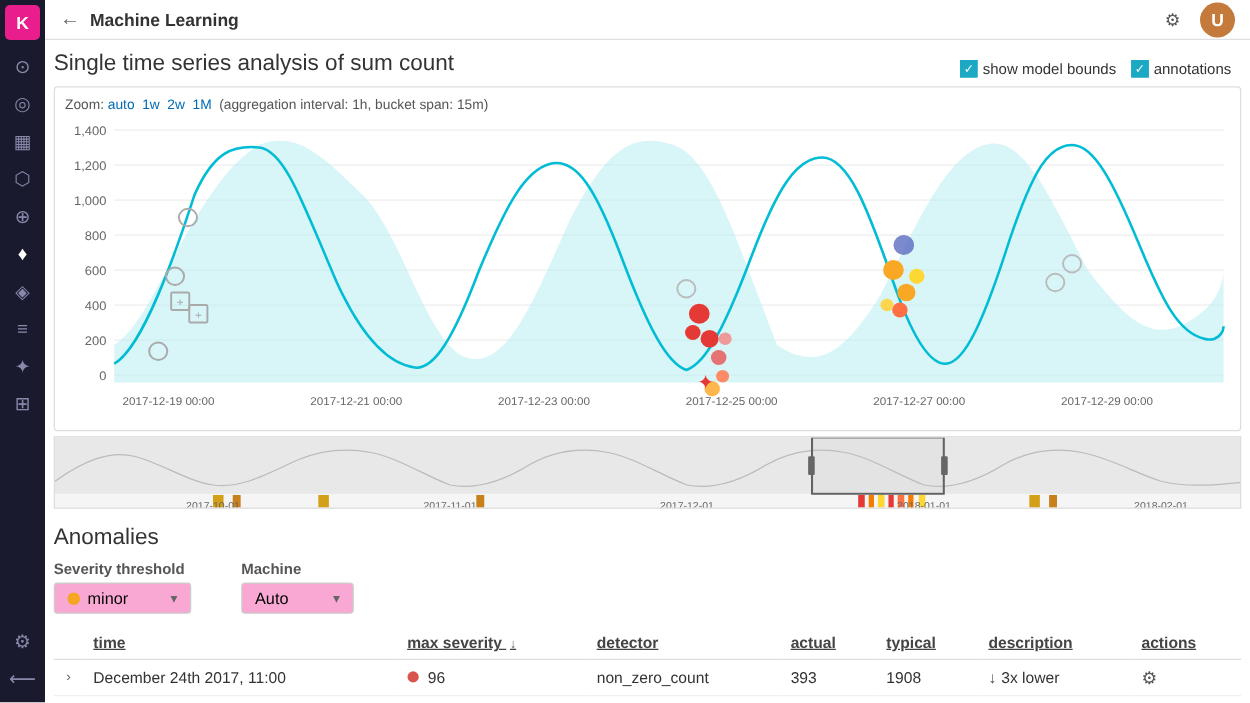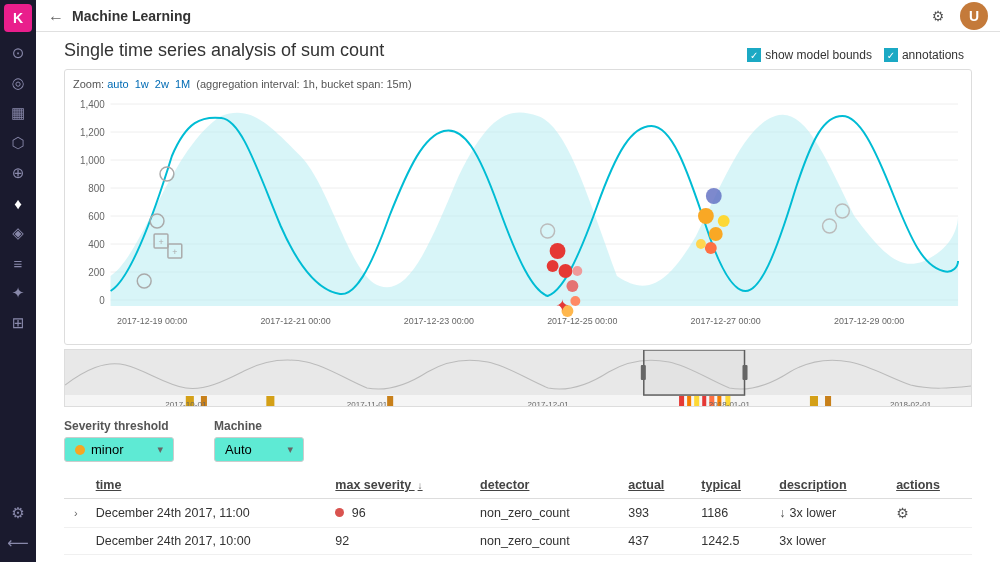--- a/index.html
+++ b/index.html
@@ -94,21 +94,21 @@
     .topbar-icon-btn.avatar {
       background: #c47a3a;
       color: white;
       font-weight: 600;
     }
 
     
     .page-body {
       flex: 1;
       overflow-y: auto;
-      padding: 8px 28px;
+      padding: 8px 7px;
     }
 
     .page-title {
       font-size: 18px;
       font-weight: 400;
       color: #333;
       margin-bottom: 8px;
     }
 
     
@@ -203,21 +203,21 @@
       margin-bottom: 4px;
       color: #555;
     }
     .dropdown-btn {
       display: flex;
       align-items: center;
       gap: 6px;
       border: 1px solid #ccc;
       border-radius: 3px;
       padding: 4px 10px;
-      background: #5eead4;
+      background: #f9a8d4;
       cursor: pointer;
       font-size: 13px;
       min-width: 110px;
     }
     .dropdown-btn .dot {
       width: 10px;
       height: 10px;
       border-radius: 50%;
       background: #f5a623;
       flex-shrink: 0;
@@ -432,20 +432,21 @@
 
         <text x="120" y="57" font-size="8" fill="#666" text-anchor="middle">2017-10-01</text>
         <text x="300" y="57" font-size="8" fill="#666" text-anchor="middle">2017-11-01</text>
         <text x="480" y="57" font-size="8" fill="#666" text-anchor="middle">2017-12-01</text>
         <text x="660" y="57" font-size="8" fill="#666" text-anchor="middle">2018-01-01</text>
         <text x="840" y="57" font-size="8" fill="#666" text-anchor="middle">2018-02-01</text>
       </svg>
     </div>
 
     <div class="anomalies-section">
+      <h2 class="anomalies-title">Anomalies</h2>
 
       <div class="controls-row">
         <div class="control-group">
           <label>Severity threshold</label>
           <button class="dropdown-btn">
             <span class="dot"></span>
             <span>minor</span>
             <span class="chevron">▾</span>
           </button>
         </div>
@@ -474,21 +475,21 @@
         <tbody id="anomaly-tbody">
         <tr>
     <td><button class="expand-btn">›</button></td>
     <td>December 24th 2017, 11:00</td>
     <td>
       <span class="severity-dot severity-critical" style="background:#d9534f"></span>
       96
     </td>
     <td>non_zero_count</td>
     <td>393</td>
-    <td>1186</td>
+    <td>1908</td>
     <td>
       <span class="trend-icon">↓</span>3x lower
     </td>
     <td>
       <span class="gear-icon-sm">⚙</span>
     </td>
   </tr>
             <tr>
     <td></td>
     <td>December 24th 2017, 10:00</td>

